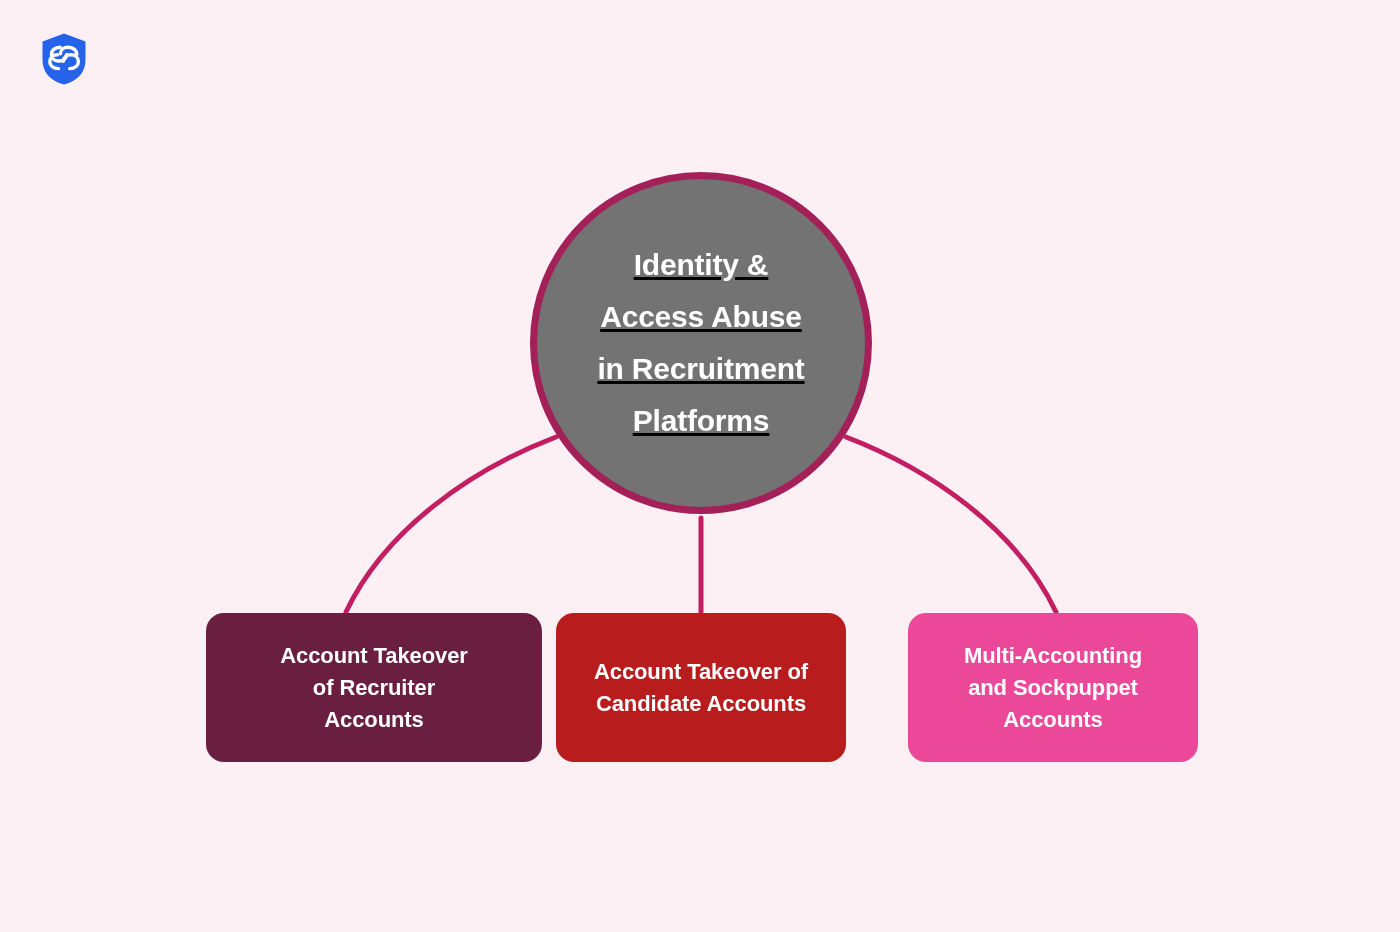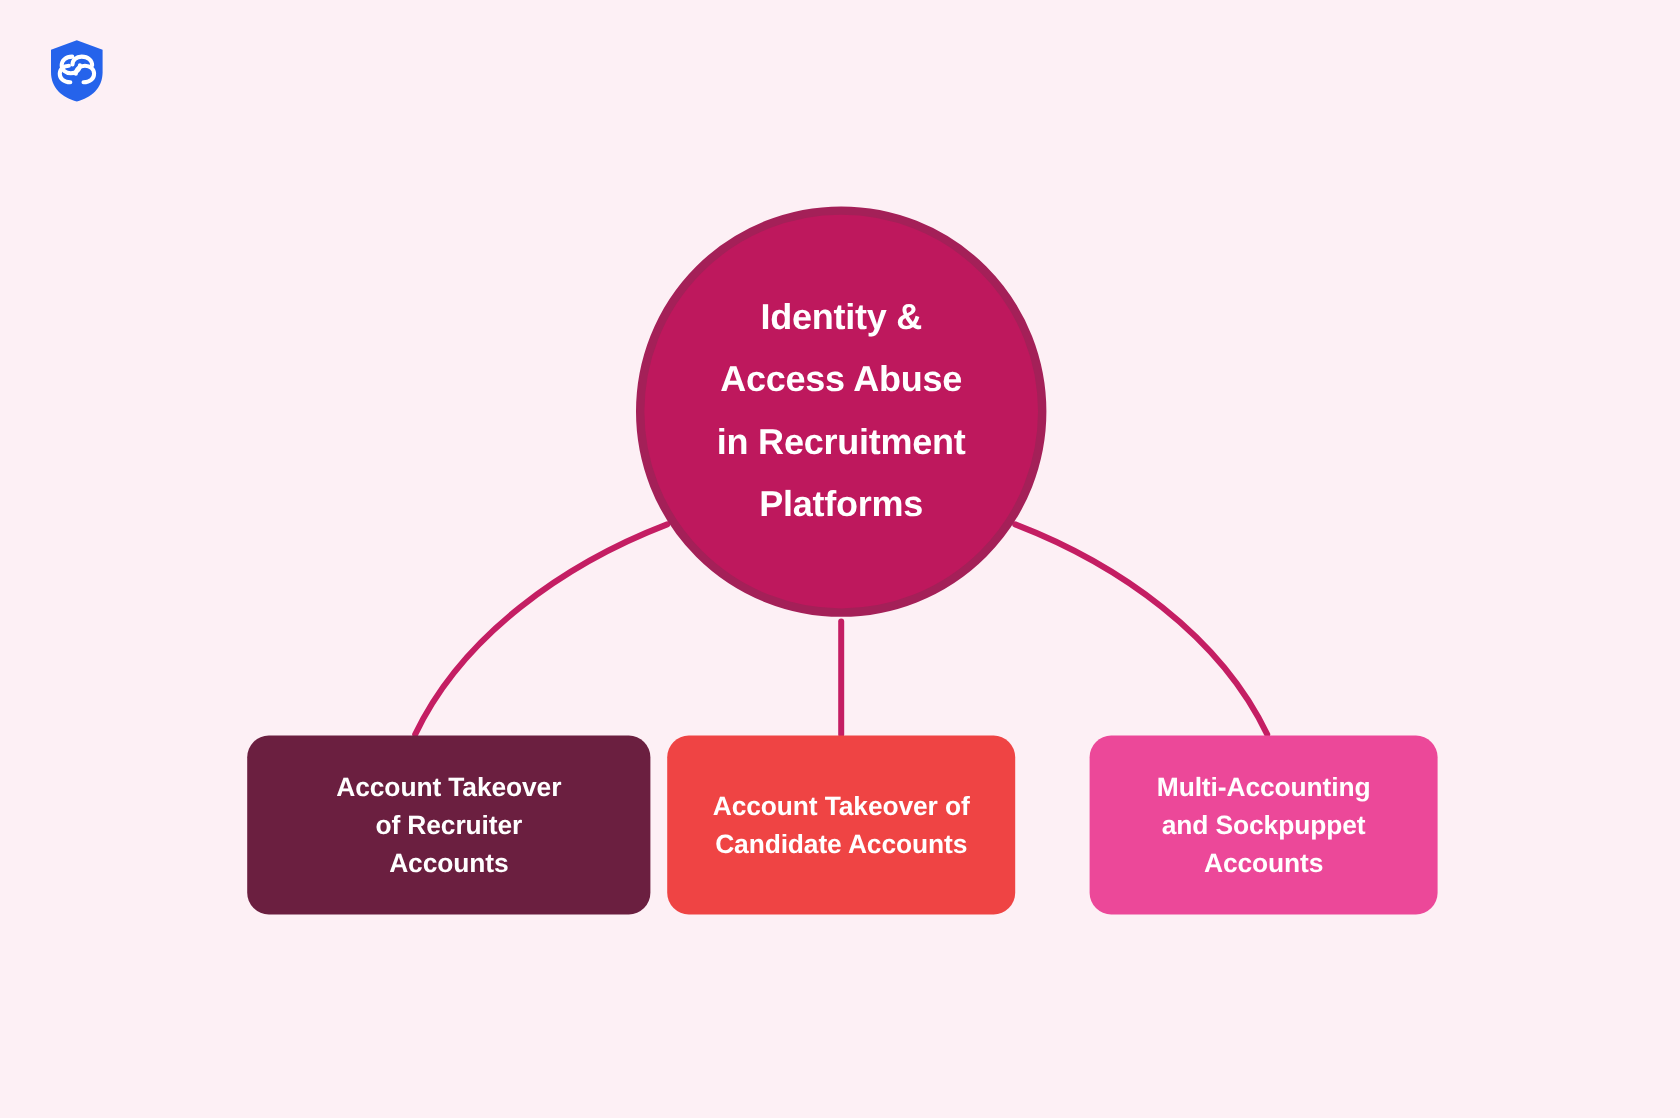--- a/index.html
+++ b/index.html
@@ -127,34 +127,34 @@
 <div class="diagram">
 
   <svg class="connectors" viewBox="0 0 1400 932" aria-hidden="true">
     <g fill="none" stroke="#C41E63" stroke-width="5" stroke-linecap="round">
       <path id="conn-0" d="M556 437 C 470 470, 385 530, 346 612"></path>
       <path id="conn-1" d="M701 518 L 701 612"></path>
       <path id="conn-2" d="M846 437 C 932 470, 1017 530, 1056 612"></path>
     </g>
   </svg>
 
-  <div class="center-node" style="background: #be185d; border-color: rgb(164, 32, 88);">
+  <div class="center-node" style="background: #737373; border-color: rgb(164, 32, 88); text-decoration: underline;">
     <div class="center-label" style="color: rgb(255, 255, 255);">Identity &amp;
 Access Abuse
 in Recruitment
 Platforms</div>
   </div>
 
   <div class="leaf" id="leaf-0" style="background: rgb(107, 31, 64);">
     <div class="leaf-label" style="color: rgb(255, 255, 255);">Account Takeover
 of Recruiter
 Accounts</div>
   </div>
 
-  <div class="leaf" id="leaf-1" style="background: #ef4444;">
+  <div class="leaf" id="leaf-1" style="background: #b91c1c;">
     <div class="leaf-label" style="color: rgb(255, 255, 255);">Account Takeover of
 Candidate Accounts</div>
   </div>
 
   <div class="leaf" id="leaf-2" style="background: #ec4899;">
     <div class="leaf-label" style="color: rgb(255, 255, 255);">Multi-Accounting
 and Sockpuppet
 Accounts</div>
   </div>
 

